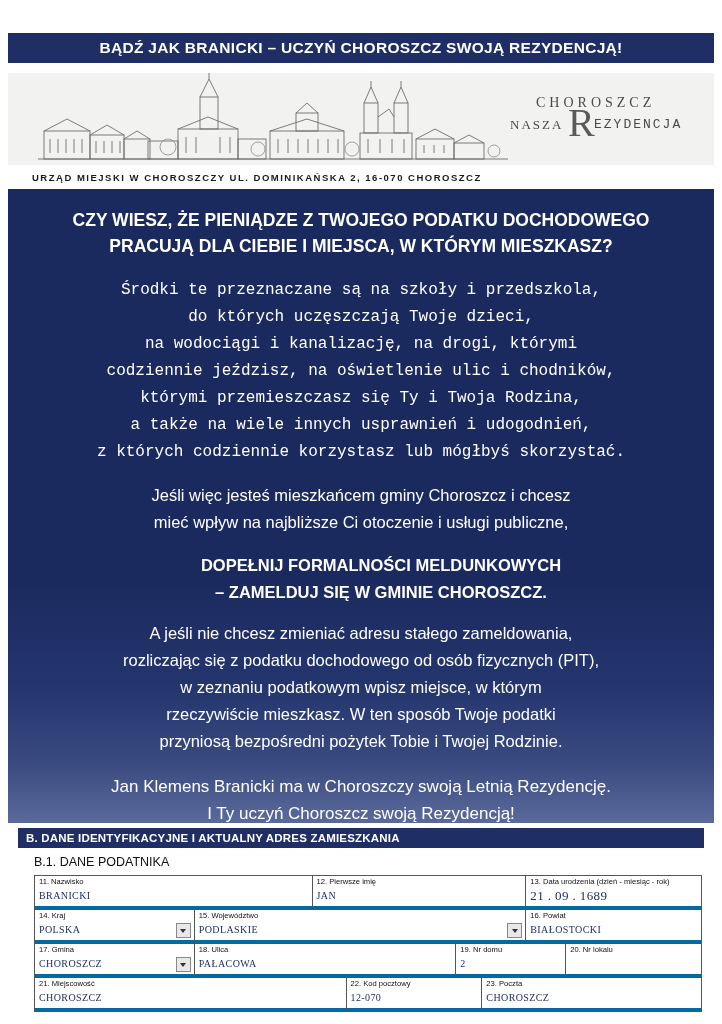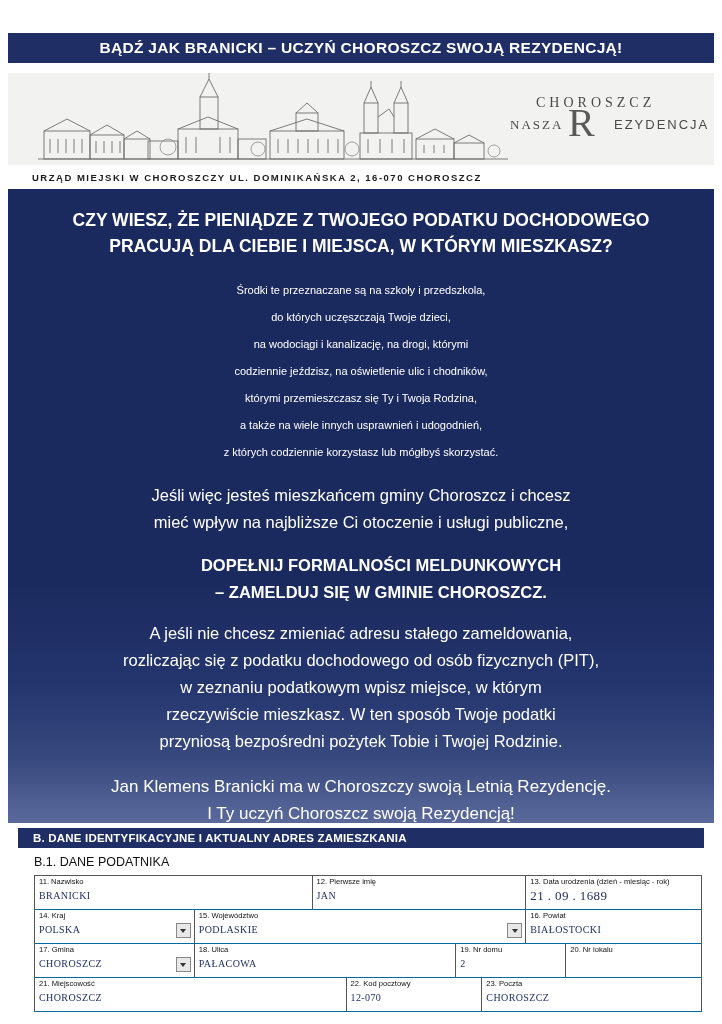--- a/index.html
+++ b/index.html
@@ -40,22 +40,21 @@
   .logo .l2{
     position:absolute;left:0px;top:24px;font-size:13px;letter-spacing:2px;
     font-family:"Liberation Serif", serif;
   }
   .logo .bigR{
     position:absolute;left:58px;top:6px;font-size:40px;
     font-family:"Liberation Serif", serif;color:#5a5a5a;
   }
   .logo .l3{
     position:absolute;left:84px;top:24px;font-size:13px;letter-spacing:2px;
-    font-family:Liberation Sans, sans-serif;
-    margin-left:20px;
+    font-family:Liberation Mono, monospace;
   }
 
   
   .addr{
     position:absolute;left:8px;top:165px;width:706px;height:24px;
     background:#fff;display:flex;align-items:center;
   }
   .addr-text{
     font-size:9.5px;font-weight:bold;letter-spacing:1.5px;color:#1a1a1a;
     padding-left:24px;
@@ -66,21 +65,21 @@
     position:absolute;left:8px;top:189px;width:706px;height:634px;
     background:linear-gradient(180deg,#1b2a5e 0%,#1b2a5e 62%,#24356e 78%,#38497f 90%,#5b6a9b 100%);
     color:#fff;text-align:center;
   }
   .para{margin:0;padding:0;}
   .t-head{
     font-size:17.5px;font-weight:bold;line-height:26px;
     padding-top:18px;
   }
   .t-body{
-    font-size:11px;line-height:27px;padding-top:18px;
+    font-size:16px;line-height:27px;padding-top:18px;font-family:Liberation Mono, monospace;
   }
   .t-body2{
     font-size:16.5px;line-height:27px;padding-top:16px;
   }
   .t-bold{
     font-size:16.5px;font-weight:bold;line-height:27px;padding-top:16px;
   }
   .t-body3{
     font-size:16.5px;line-height:27px;padding-top:14px;
   }
@@ -90,34 +89,34 @@
 
   
   .form{
     position:absolute;left:8px;top:823px;width:706px;height:201px;
     background:#fff;
   }
   .form-hdr{
     position:absolute;left:10px;top:5px;width:686px;height:20px;
     background:#1f2f66;color:#fff;
     font-size:11.5px;font-weight:bold;
-    display:flex;align-items:center;padding-left:15px;box-sizing:border-box;
+    display:flex;align-items:center;padding-left:8px;box-sizing:border-box;
     letter-spacing:.2px;
   }
   .form-sub{
     position:absolute;left:18px;top:32px;font-size:12.5px;color:#111;margin-left:8px;
   }
   .grid{
     position:absolute;left:26px;top:52px;width:668px;
     border-left:1px solid #555;border-top:1px solid #555;
     box-sizing:border-box;
   }
   .row{display:flex;}
   .cell{
-    border-right:1px solid #555;border-bottom:1px solid #0369a1;
+    border-right:1px solid #555;border-bottom:4px solid #0369a1;
     box-sizing:border-box;position:relative;
     padding:1px 3px 0 4px;height:34px;overflow:hidden;
   }
   .cell .lab{
     font-size:7.6px;color:#111;line-height:9px;display:block;
     white-space:nowrap;
   }
   .cell .val{
     font-size:10px;color:#1f2f66;line-height:19px;display:block;
     font-family:"Liberation Serif", serif;letter-spacing:.4px;

